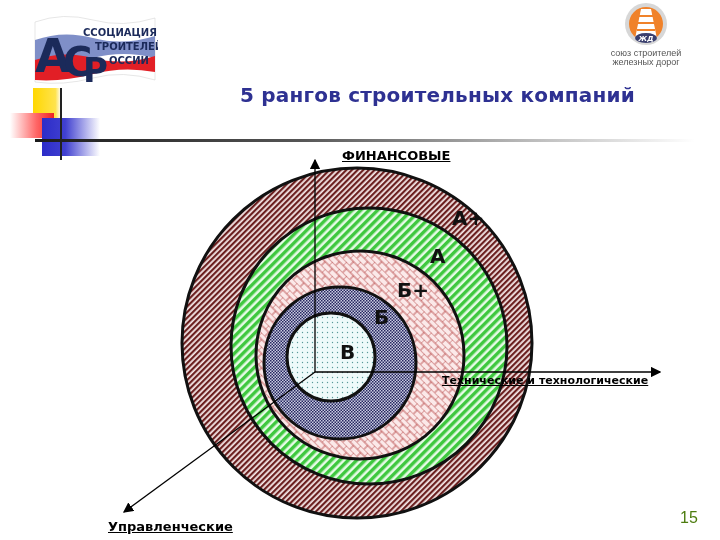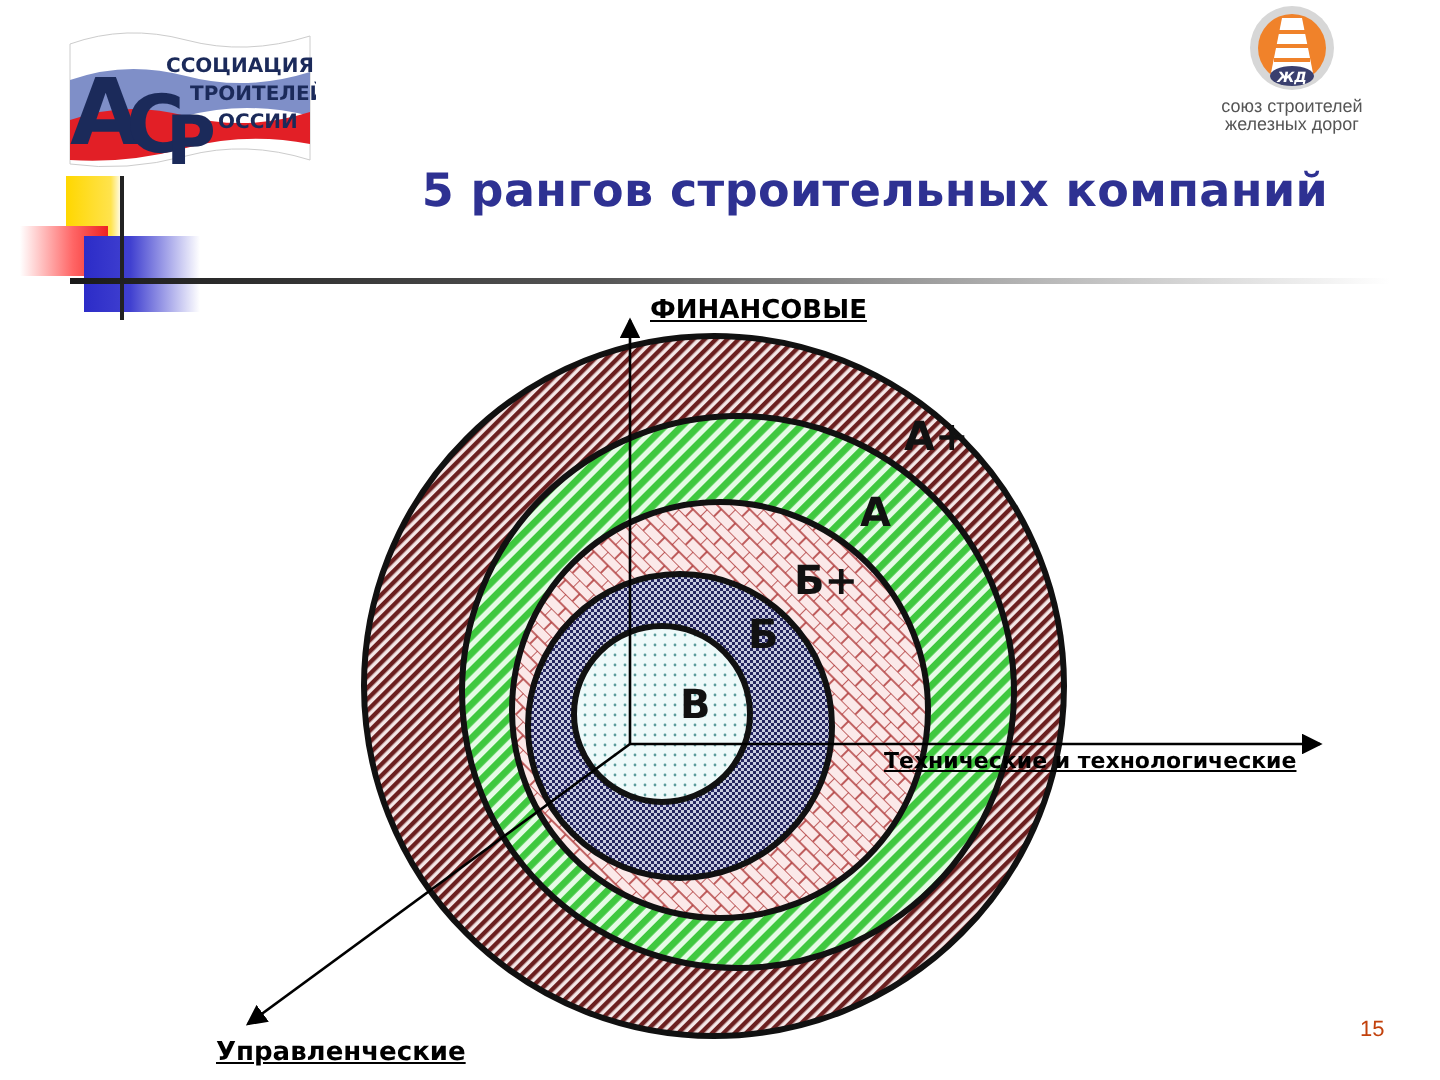--- a/index.html
+++ b/index.html
@@ -1,21 +1,21 @@
 <!DOCTYPE html>
 <html><head>
 <meta charset="utf-8">
 <style>
   html,body{margin:0;padding:0;background:#fff;}
   body{width:720px;height:540px;position:relative;overflow:hidden;font-family:"DejaVu Sans","Liberation Sans",sans-serif;}
   .abs{position:absolute;}
-  .title{left:0;width:720px;top:83px;text-align:center;padding-left:155px;box-sizing:border-box;font-family:"DejaVu Sans",sans-serif;font-weight:bold;font-size:23px;color:#2e3192;letter-spacing:0.2px;}
+  .title{left:0;width:720px;top:83px;text-align:center;padding-left:155px;box-sizing:border-box;font-family:"DejaVu Sans",sans-serif;font-weight:bold;font-size:20px;color:#2e3192;letter-spacing:0.2px;}
   .axis-label{font-family:"DejaVu Sans",sans-serif;font-weight:bold;font-size:13px;color:#000;text-decoration:underline;white-space:nowrap;}
   .ring-label{font-family:"DejaVu Sans",sans-serif;font-weight:bold;font-size:20px;color:#111;}
-  .page-num{font-family:"Liberation Sans",sans-serif;font-size:11px;color:#c2410c;}
+  .page-num{font-family:"Liberation Sans",sans-serif;font-size:16px;color:#4d7c0f;}
   .hline{left:35px;top:139px;width:660px;height:3px;background:linear-gradient(to right,#1a1a1a 0%,#555 40%,#bbb 75%,#fff 100%);}
   svg{position:absolute;left:0;top:0;}
 </style>
 </head>
 <body>
 
 <div class="abs" style="left:33px;top:10px;width:125px;height:75px;">
   <svg width="125" height="75" viewBox="0 0 125 75">
     <path d="M2 12 Q30 2 60 10 T122 8 L122 70 Q90 60 60 68 T2 72 Z" fill="#fff" stroke="#ccc" stroke-width="0.5"></path>
     <path d="M2 30 Q30 20 60 28 T122 26 L122 48 Q90 40 60 48 T2 52 Z" fill="#7f8fc8"></path>
@@ -92,17 +92,17 @@
   <line x1="315" y1="372" x2="660" y2="372" stroke="#000" stroke-width="1.3" marker-end="url(#arrow)"></line>
   <line x1="315" y1="372" x2="124" y2="512" stroke="#000" stroke-width="1.3" marker-end="url(#arrow)"></line>
 </svg>
 
 <div class="abs ring-label" style="left:452px;top:206px;">А+</div>
 <div class="abs ring-label" style="left:430px;top:244px;">А</div>
 <div class="abs ring-label" style="left:397px;top:278px;">Б+</div>
 <div class="abs ring-label" style="left:374px;top:305px;">Б</div>
 <div class="abs ring-label" style="left:340px;top:340px;">В</div>
 
-<div class="abs axis-label" style="left:325px;top:148px;">ФИНАНСОВЫЕ</div>
+<div class="abs axis-label" style="left:342px;top:148px;">ФИНАНСОВЫЕ</div>
 <div class="abs axis-label" style="left:442px;top:374px;font-size:11px;">Технические и технологические</div>
 <div class="abs axis-label" style="left:67px;top:519px;margin-left:41px;">Управленческие</div>
 
 <div class="abs page-num" style="left:680px;top:509px;">15</div>
 
 </body></html>

